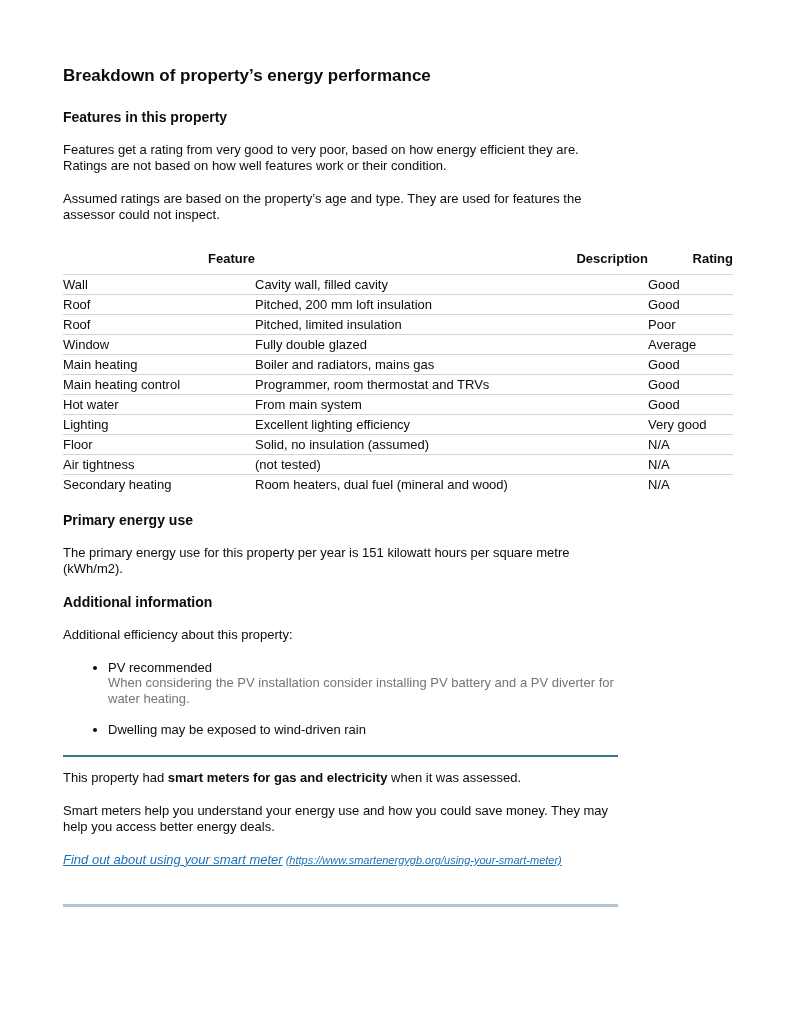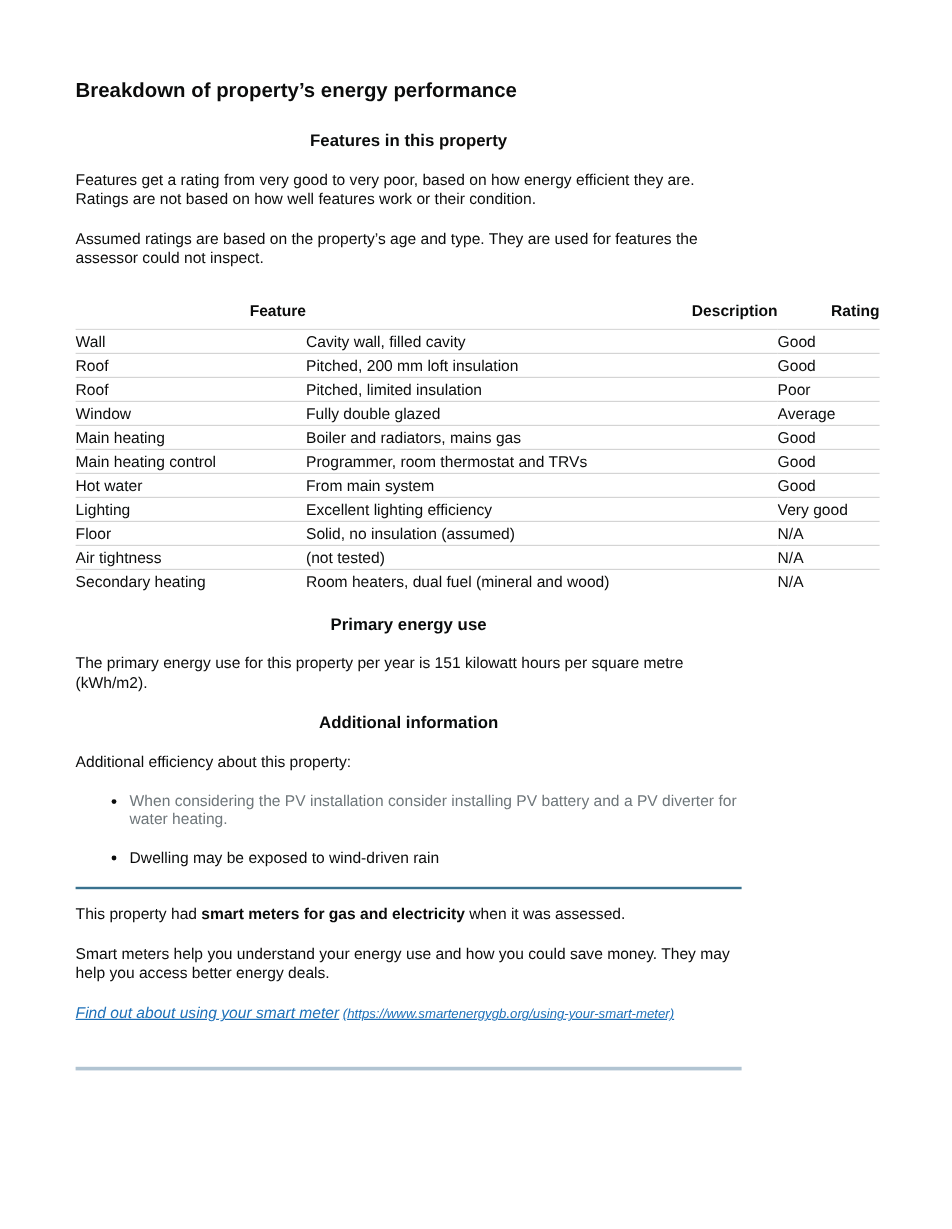--- a/index.html
+++ b/index.html
@@ -15,21 +15,20 @@
     padding: 66px 60px 0 63px;
     background: #ffffff;
   }
   h2.doc-h2 {
     font-size: 17px; line-height: 1.15; font-weight: bold;
     margin: 0 0 23px 0;
   }
   h3.doc-h3 {
     font-size: 14px; line-height: 1.15; font-weight: bold;
     margin: 0 0 17px 0;
-    text-align: center;
   }
   p.body-text {
     font-size: 13px; line-height: 16px;
     margin: 0 0 17px 0;
   }
   p.assumed { margin-bottom: 28px; }
   table.features {
     width: 100%;
     border-collapse: collapse;
     table-layout: fixed;
@@ -165,20 +164,21 @@
   <h3 class="doc-h3">Primary energy use</h3>
 
   <p class="body-text primary-para">The primary energy use for this property per year is 151 kilowatt hours per square metre (kWh/m2).</p>
 
   <h3 class="doc-h3">Additional information</h3>
 
   <p class="body-text addl-intro">Additional efficiency about this property:</p>
 
   <ul class="addl-list">
     <li>
+      <span class="bullet-title">PV recommended</span>
       <span class="bullet-note">When considering the PV installation consider installing PV battery and a PV diverter for water heating.</span>
     </li>
     <li>
       <span class="bullet-title">Dwelling may be exposed to wind-driven rain</span>
     </li>
   </ul>
 
   <hr class="hr-dark">
 
 

